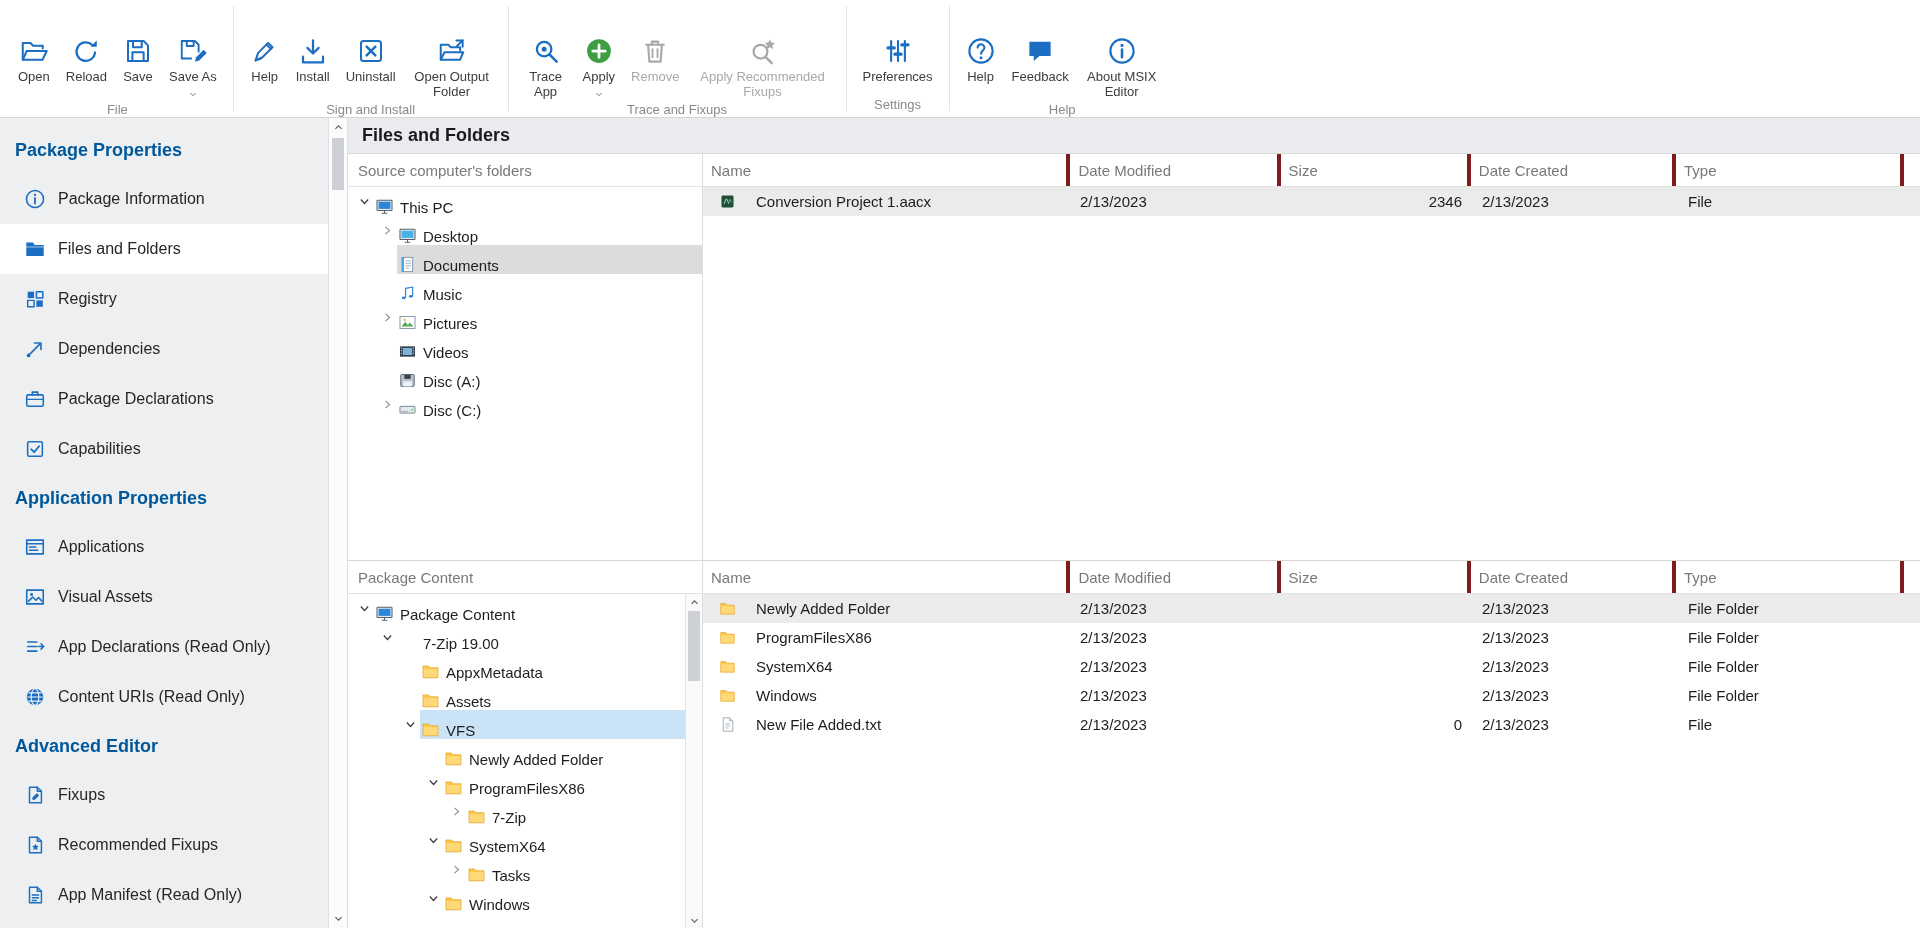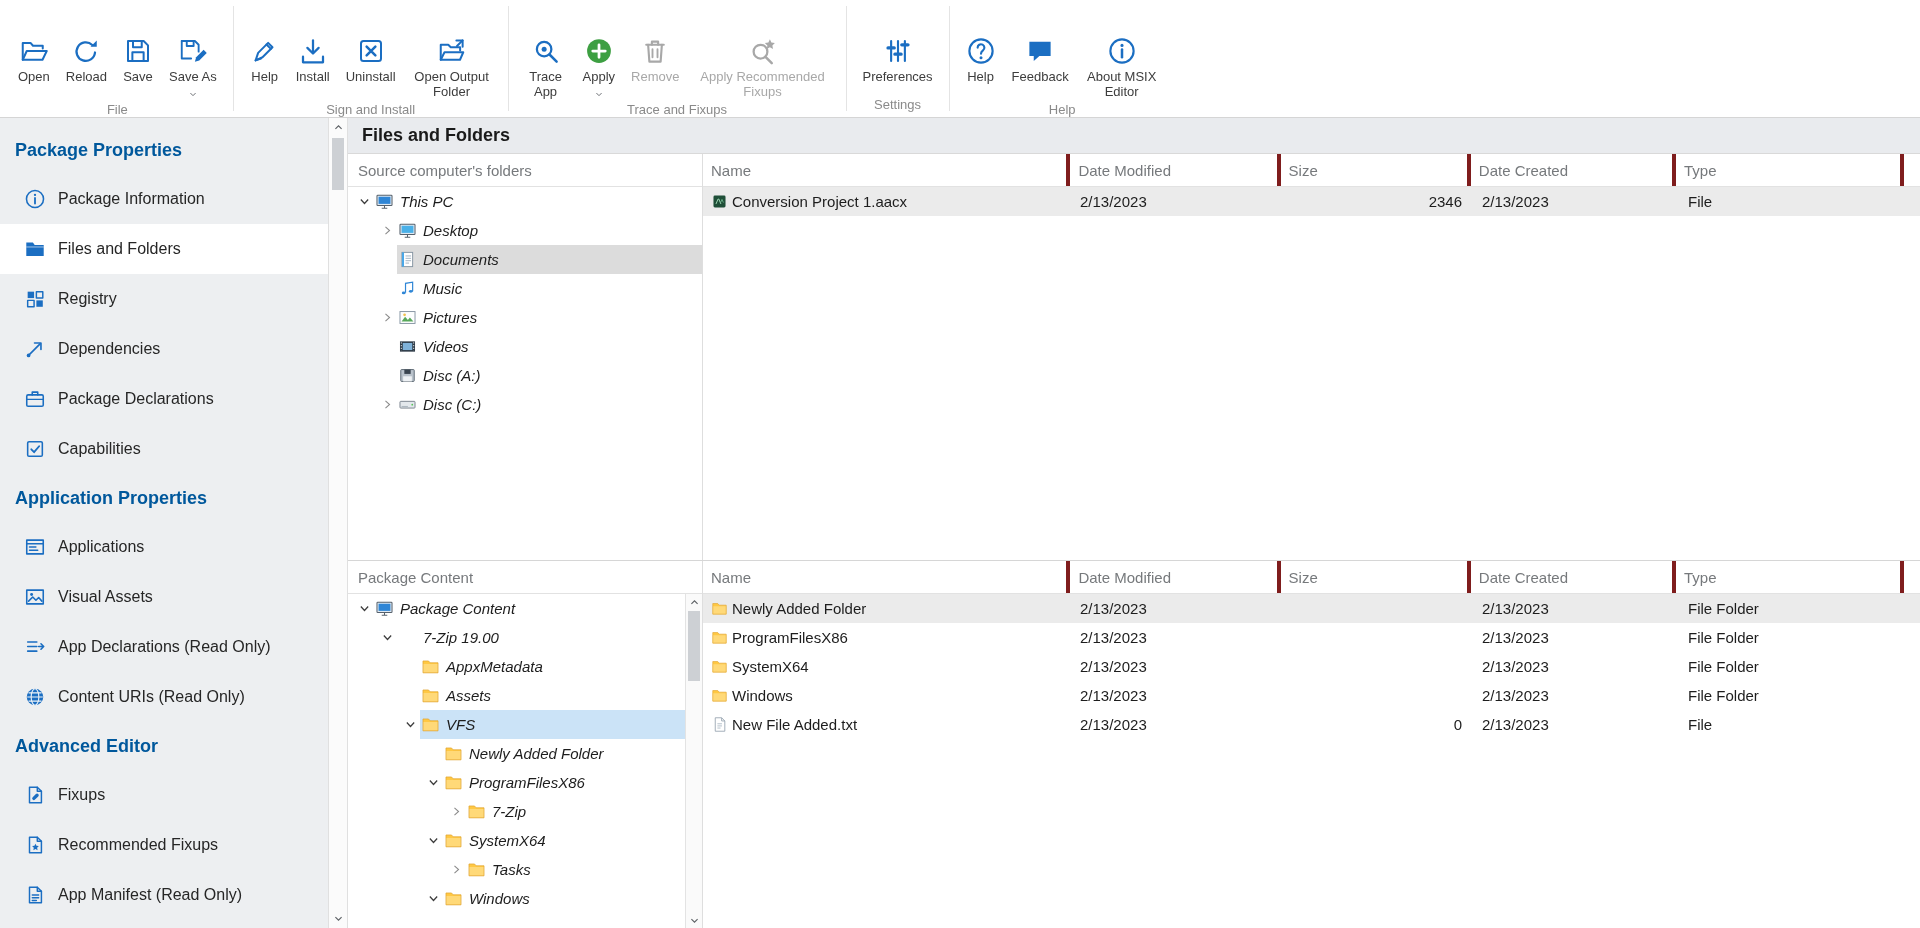--- a/index.html
+++ b/index.html
@@ -55,30 +55,30 @@
   .panel-header{height:33px;flex:none;border-bottom:1px solid #e2e2e2;display:flex;align-items:center;padding:0 10px;font-size:15px;color:#76797c;}
   .tree-body{flex:1;overflow:hidden;position:relative;}
   .file-panel{flex:1;display:flex;flex-direction:column;min-width:0;}
   .thead{height:33px;flex:none;border-bottom:1px solid #e2e2e2;display:flex;}
   .th{display:flex;align-items:center;padding:0 8px;font-size:15px;color:#76797c;border-right:4px solid #7f1d1d;overflow:hidden;white-space:nowrap;cursor:pointer;}
   .th-fill{border-right:none;cursor:default;}
   .trows{flex:1;overflow:hidden;}
   .tr{height:29px;display:flex;align-items:center;cursor:pointer;}
   .tr.sel{background:var(--row-sel);}
   .td{display:flex;align-items:center;padding:0 8px;font-size:15px;color:#1d1d1d;white-space:nowrap;overflow:hidden;}
-  .td-name{padding-left:8px;gap:4px;}
+  .td-name{padding-left:16px;gap:20px;}
   .td-size{justify-content:flex-end;padding-right:12px;}
   .fileicon{width:17px;height:17px;flex:none;}
   .fileicon svg{width:17px;height:17px;display:block;}
 
   
   .trow{height:29px;display:flex;align-items:center;cursor:pointer;}
   .chev{width:20px;height:18px;flex:none;display:flex;align-items:center;justify-content:center;}
   .chev svg{width:13px;height:13px;display:block;}
-  .trow-inner{flex:1;display:flex;align-items:center;height:100%;min-width:0;padding-left:1px;font-style:italic;}
+  .trow-inner{flex:1;display:flex;align-items:flex-end;height:100%;min-width:0;padding-left:1px;}
   .trow-inner.sel-active{background:var(--sel-active);}
   .trow-inner.sel-inactive{background:var(--sel-inactive);}
   .ticon{width:19px;height:19px;flex:none;margin-right:6px;}
   .ticon svg{width:19px;height:19px;display:block;}
   .tlabel{font-size:15px;white-space:nowrap;}
   .tree-scroll{position:absolute;top:0;right:0;bottom:0;width:17px;background:#fafafa;border-left:1px solid #e3e3e3;display:flex;flex-direction:column;}
   .tree-scroll .sb-btn{height:16px;}
   .tree-scroll .sb-thumb{height:70px;margin:1px 2px;}
 </style>
 </head>

